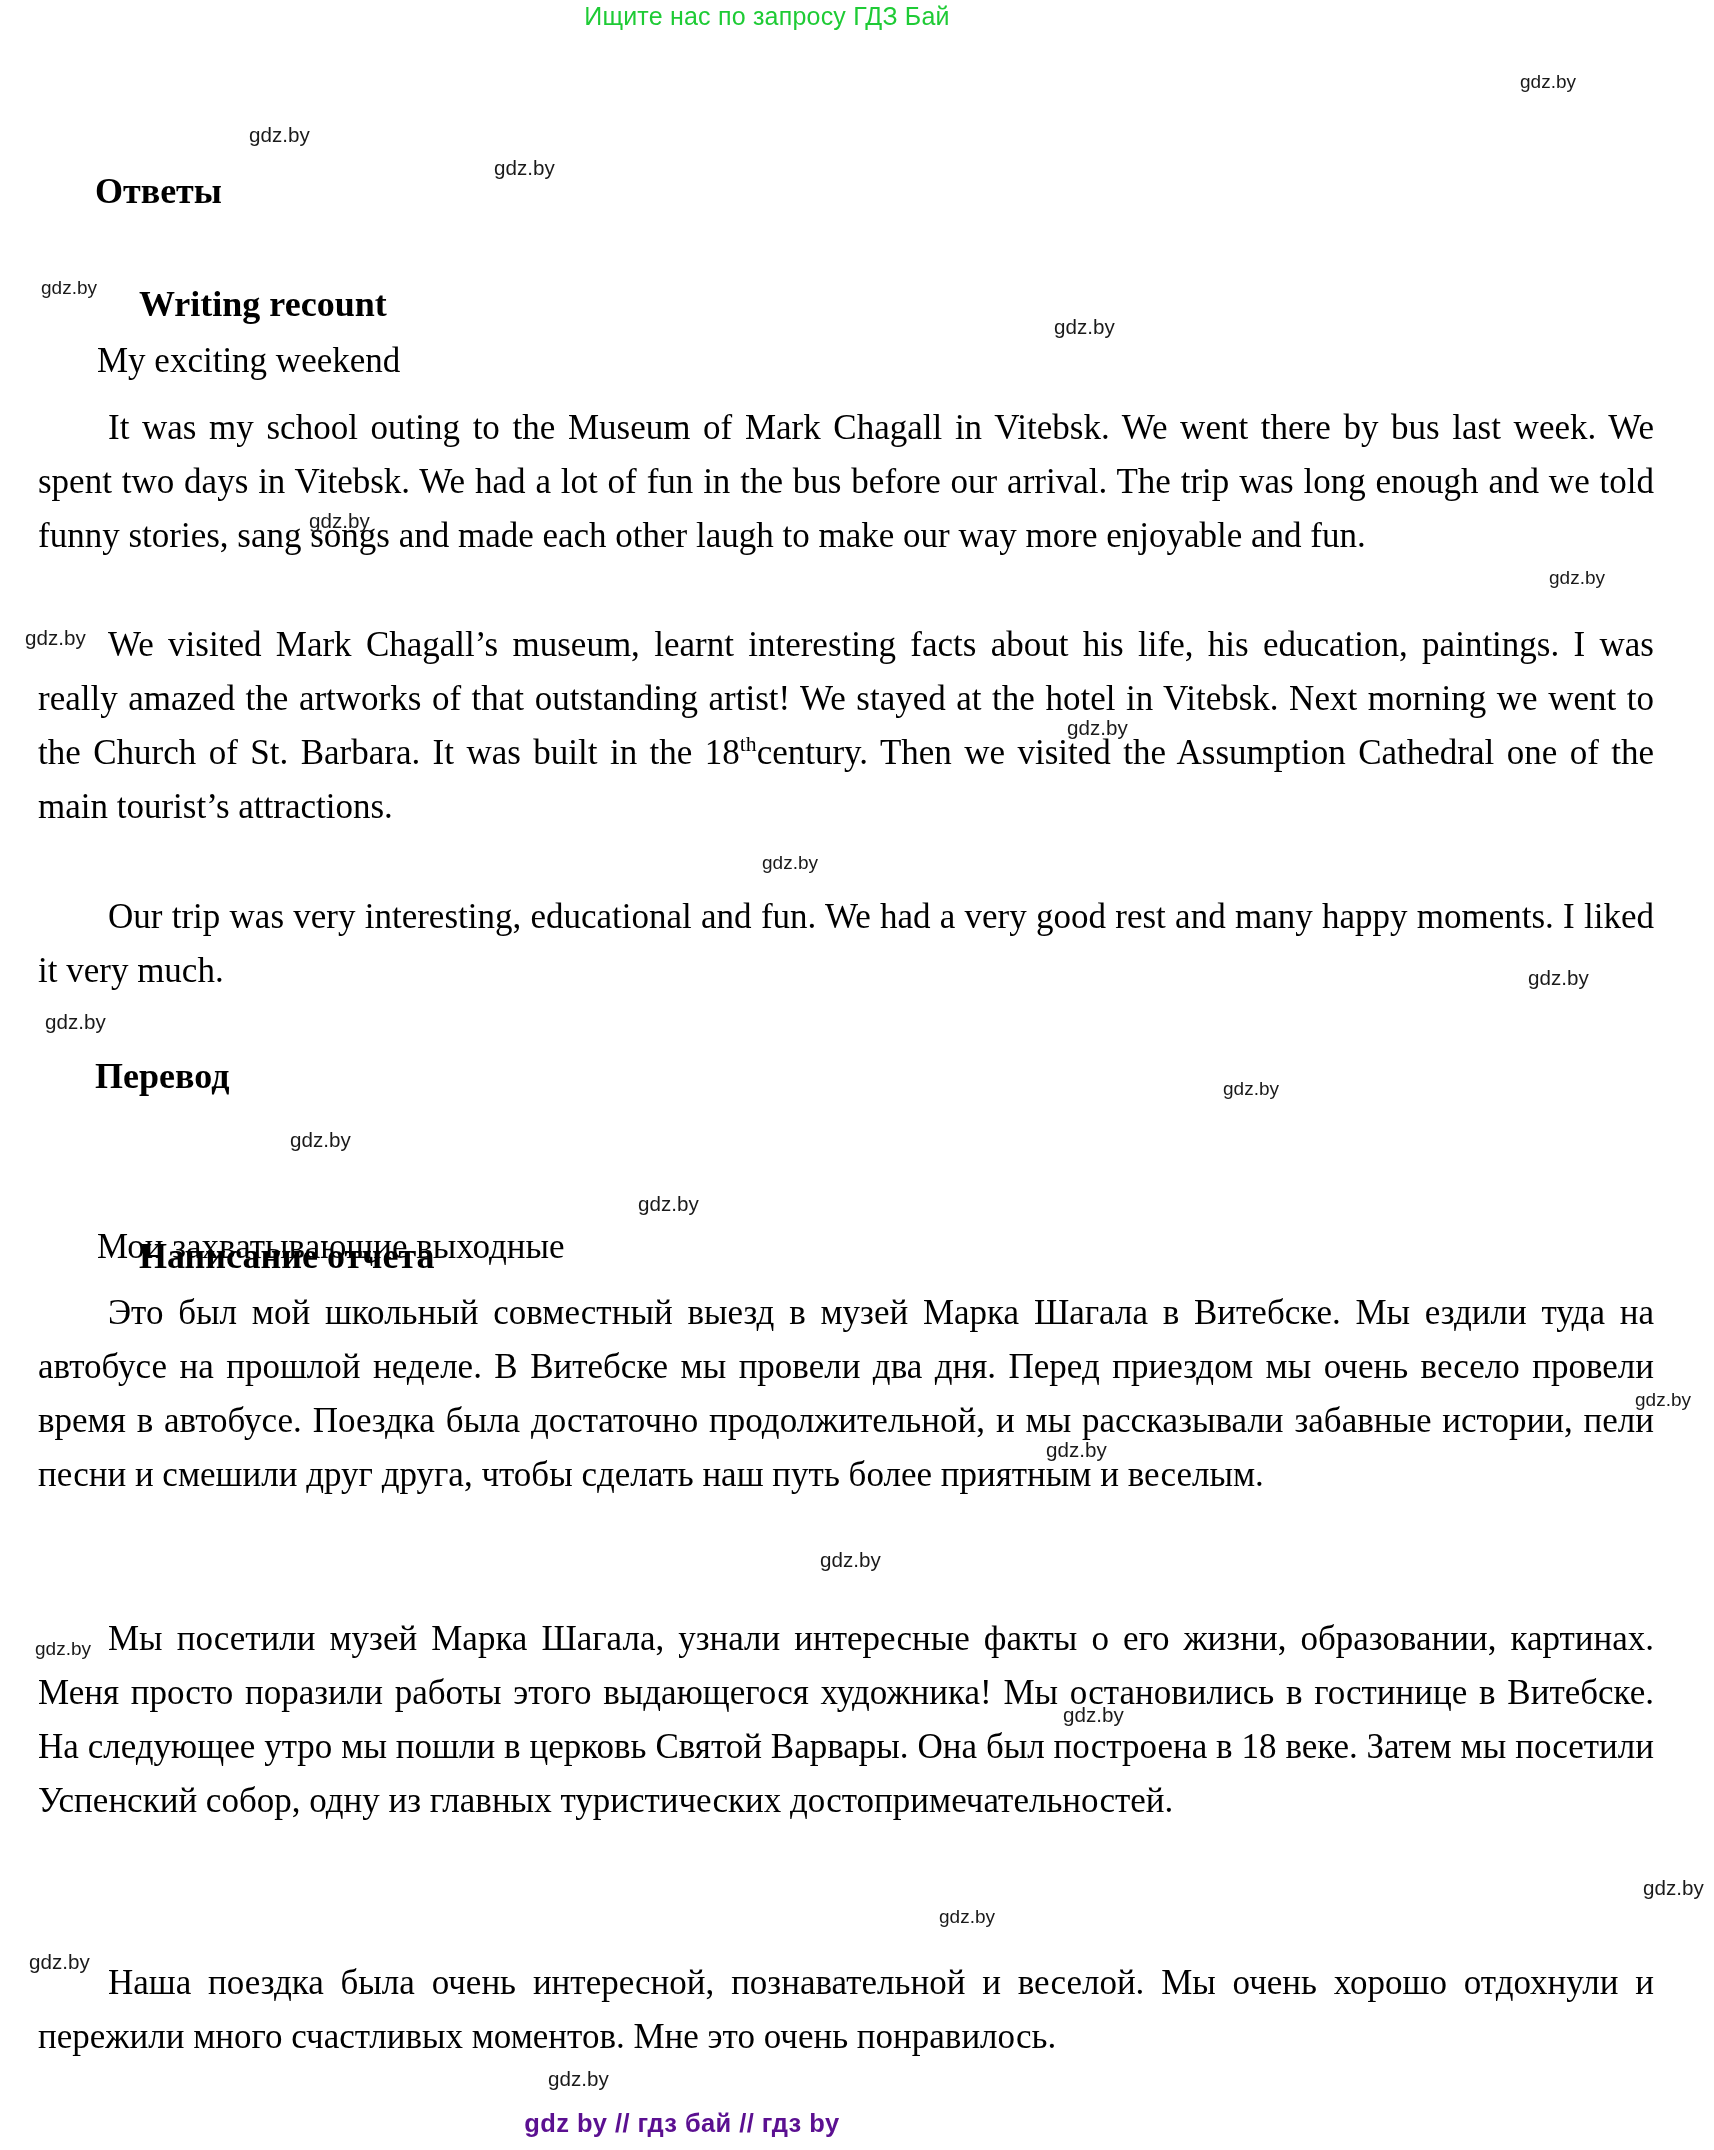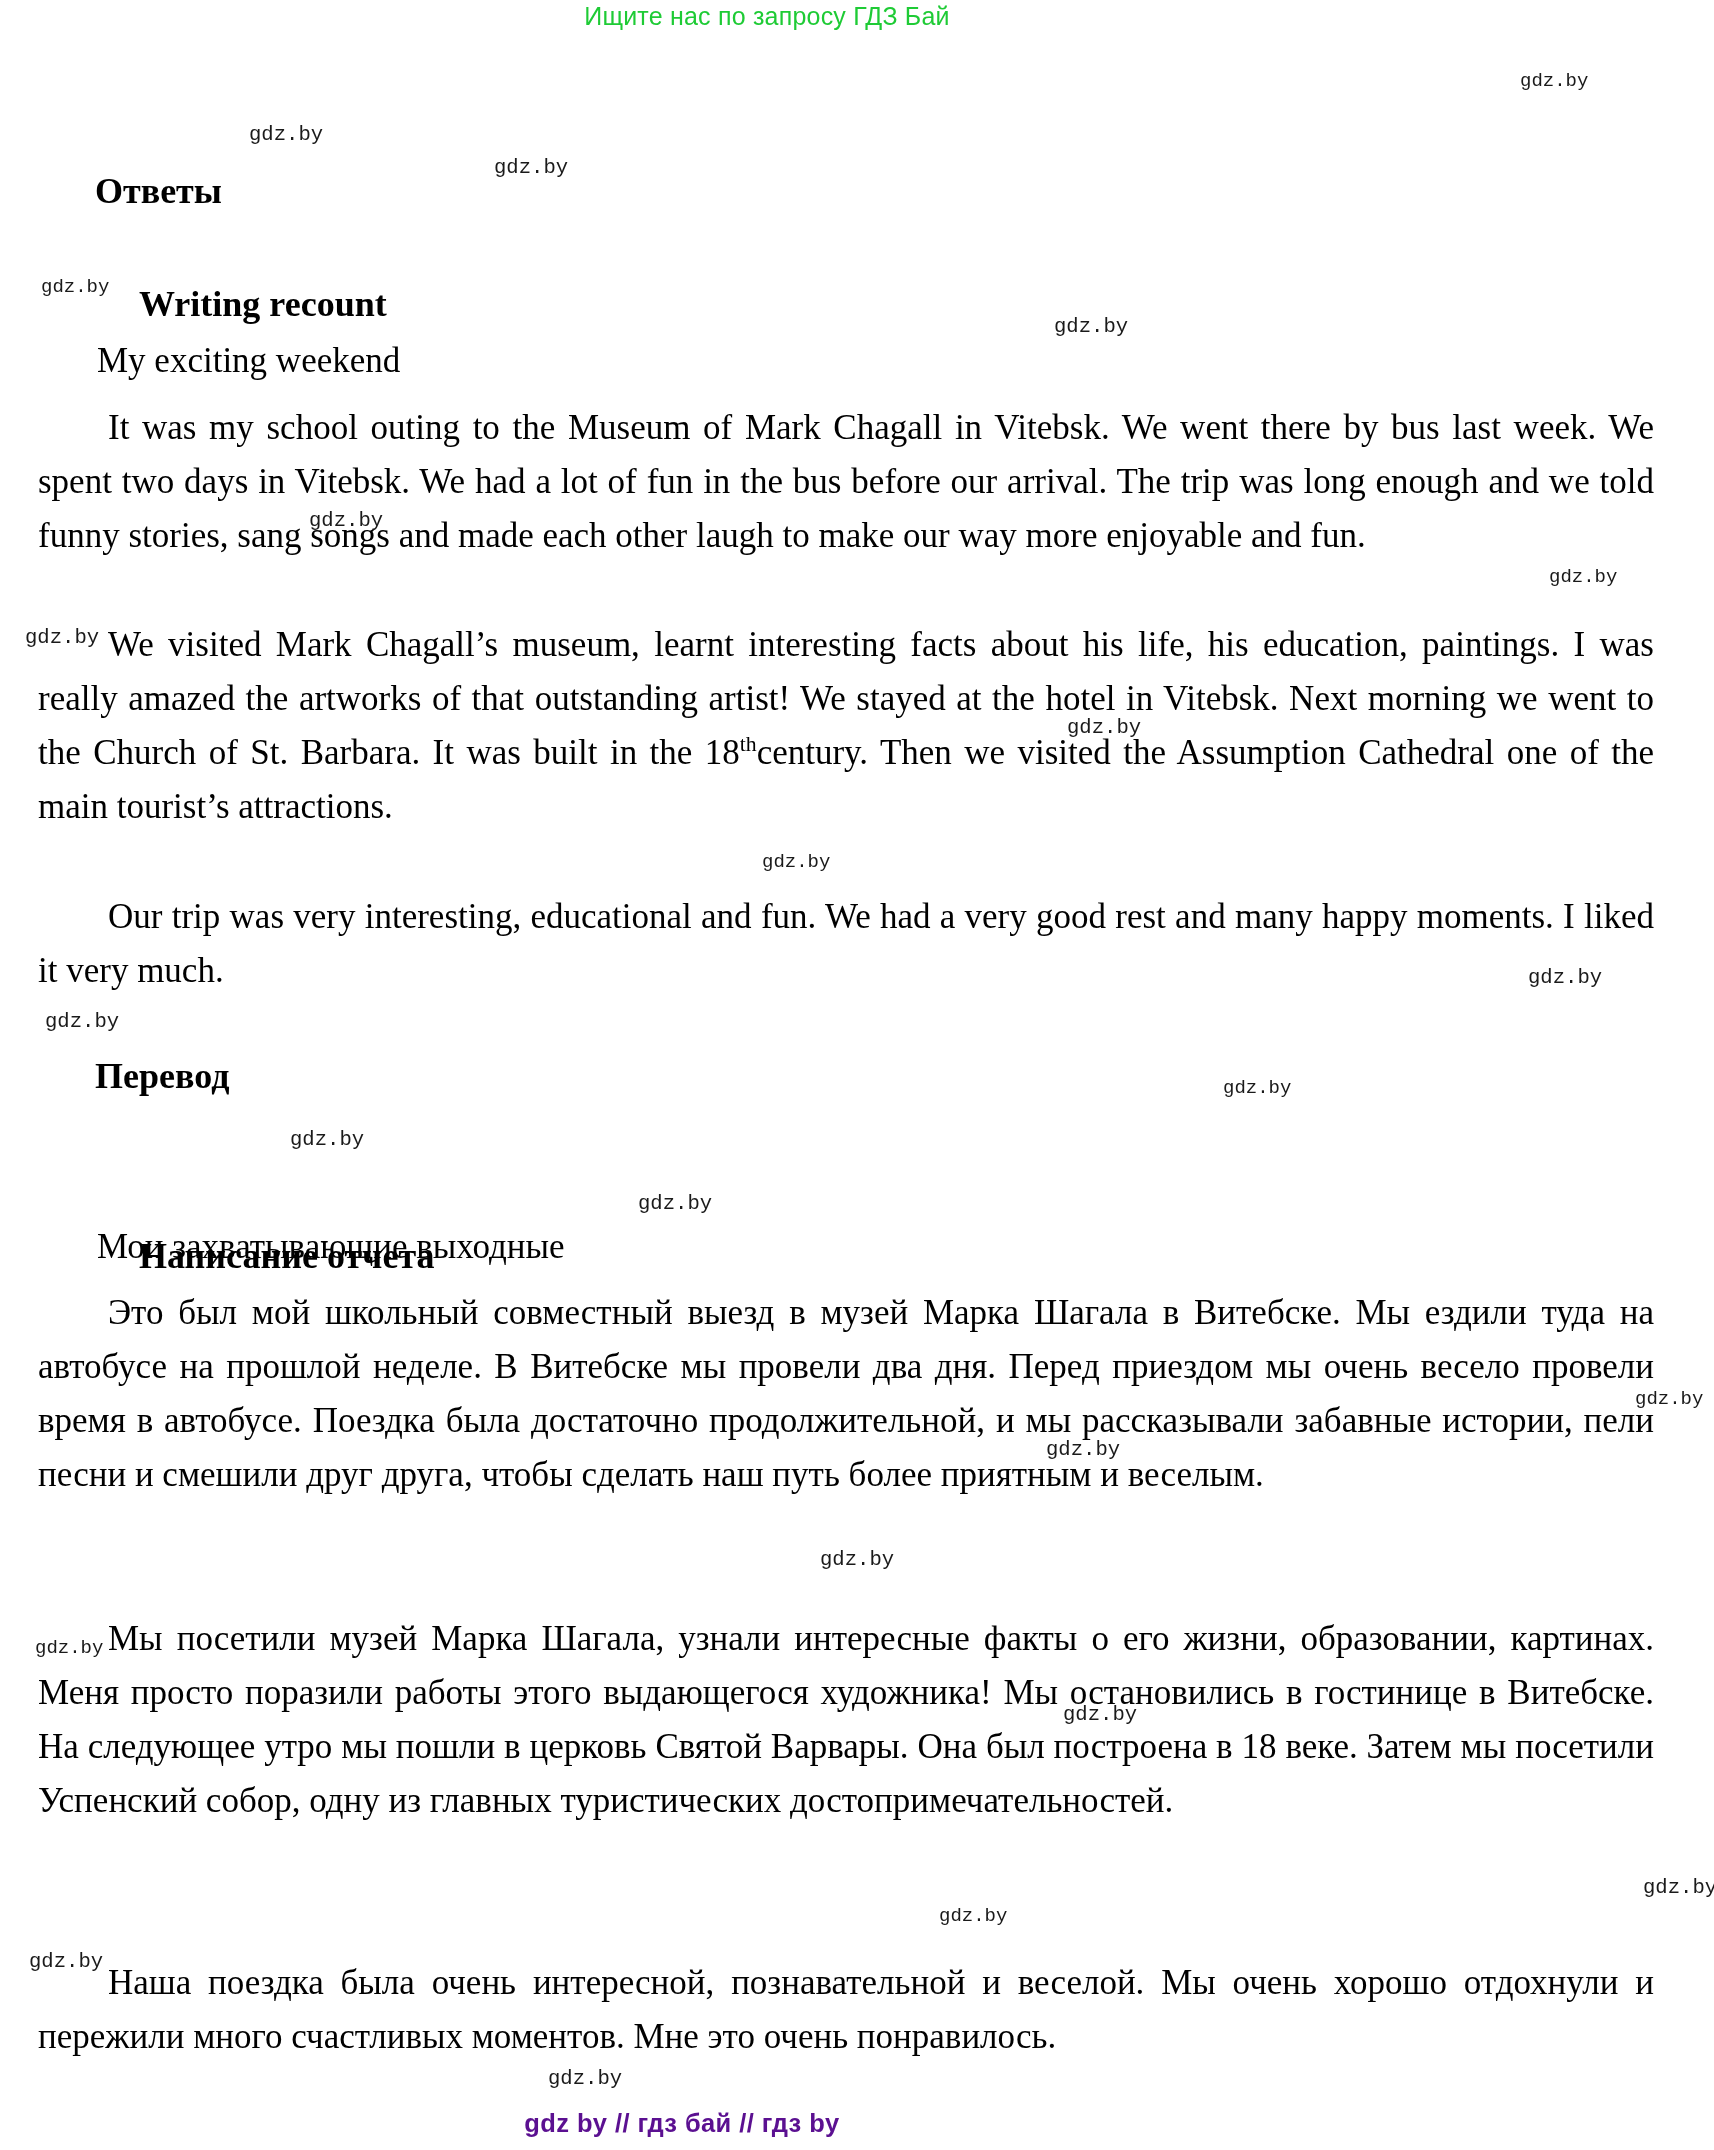--- a/index.html
+++ b/index.html
@@ -97,21 +97,21 @@
 
   sup.sup {
     font-size: 0.62em;
     vertical-align: super;
     line-height: 0;
   }
 
   
   .wm {
     position: absolute;
-    font-family: Liberation Mono, monospace;
+    font-family: Liberation Sans, sans-serif;
     font-size: 20.6px;
     color: #1a1a1a;
     white-space: nowrap;
     line-height: 1;
   }
   .wm.sm { font-size: 19px; }
 </style>
 </head>
 <body>
 

